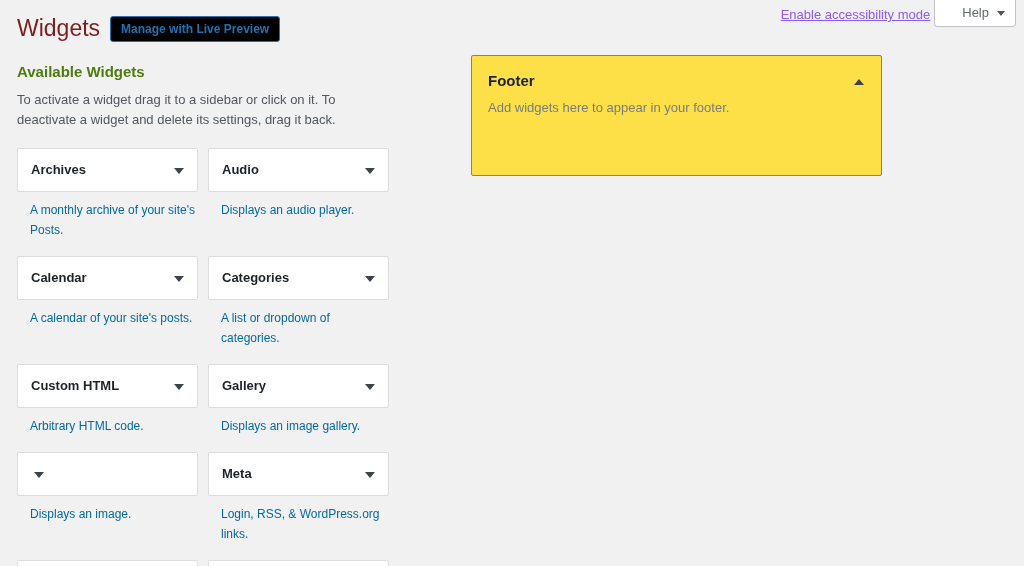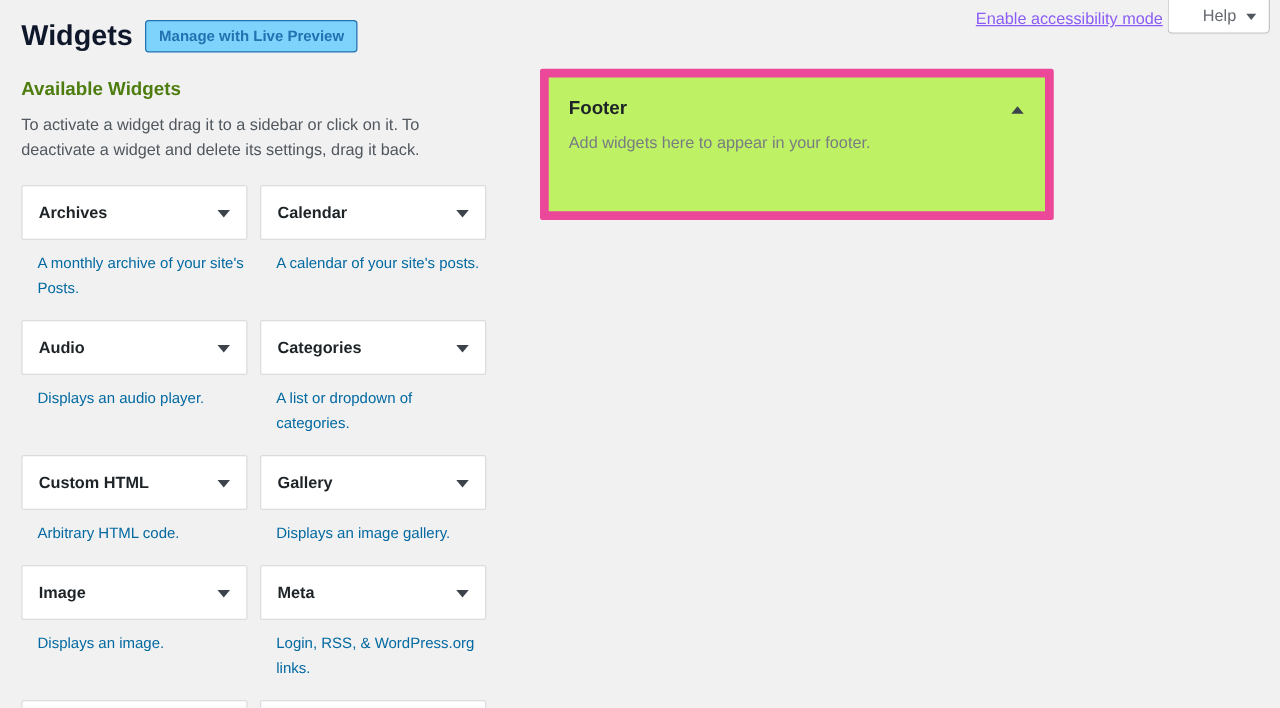--- a/index.html
+++ b/index.html
@@ -73,29 +73,29 @@
   .page-head {
     position: absolute;
     left: 17px;
     top: 14px;
     display: flex;
     align-items: center;
     gap: 10px;
   }
   .page-title {
     font-size: 23px;
-    font-weight: 700;
+    font-weight: 400;
     line-height: 29px;
-    color: #0f172a;
+    color: #7f1d1d;
     margin: 0;
     padding: 0;
   }
   .page-title-action {
     display: inline-block;
-    background: #7dd3fc;
+    background: #000000;
     border: 1px solid #2271b1;
     border-radius: 3px;
     color: #2271b1;
     font-size: 12px;
     font-weight: 600;
     line-height: 20px;
     padding: 2px 10px;
     cursor: pointer;
     white-space: nowrap;
   }
@@ -179,28 +179,29 @@
   }
 
   
   .widgets-right {
     position: absolute;
     left: 432px;
     top: 55px;
     width: 411px;
   }
   .sidebar-panel {
-    background: #bef264;
-    border: 7px solid #ec4899;
+    background: #fde047;
+    border: 1px solid #ec4899;
     border-radius: 2px;
     box-sizing: border-box;
     width: 100%;
     min-height: 121px;
     padding: 14px 16px 16px 16px;
     position: relative;
+    margin-left: 39px;
   }
   .sidebar-title {
     font-size: 15px;
     font-weight: 700;
     color: #1d2327;
     margin: 0 0 6px 0;
     line-height: 22px;
   }
   .sidebar-desc {
     font-size: 13px;
@@ -251,34 +252,34 @@
     <div class="widget-grid" id="widget-grid">
         <div class="widget-cell">
           <div class="widget-top">
             <span class="widget-name">Archives</span>
             <span class="widget-toggle"></span>
           </div>
           <div class="widget-desc">A monthly archive of your site's Posts.</div>
         </div>
         <div class="widget-cell">
           <div class="widget-top">
+            <span class="widget-name">Audio</span>
+            <span class="widget-toggle"></span>
+          </div>
+          <div class="widget-desc">Displays an audio player.</div>
+        </div>
+        <div class="widget-cell">
+          <div class="widget-top">
             <span class="widget-name">Calendar</span>
             <span class="widget-toggle"></span>
           </div>
           <div class="widget-desc">A calendar of your site's posts.</div>
         </div>
         <div class="widget-cell">
           <div class="widget-top">
-            <span class="widget-name">Audio</span>
-            <span class="widget-toggle"></span>
-          </div>
-          <div class="widget-desc">Displays an audio player.</div>
-        </div>
-        <div class="widget-cell">
-          <div class="widget-top">
             <span class="widget-name">Categories</span>
             <span class="widget-toggle"></span>
           </div>
           <div class="widget-desc">A list or dropdown of categories.</div>
         </div>
         <div class="widget-cell">
           <div class="widget-top">
             <span class="widget-name">Custom HTML</span>
             <span class="widget-toggle"></span>
           </div>
@@ -286,21 +287,20 @@
         </div>
         <div class="widget-cell">
           <div class="widget-top">
             <span class="widget-name">Gallery</span>
             <span class="widget-toggle"></span>
           </div>
           <div class="widget-desc">Displays an image gallery.</div>
         </div>
         <div class="widget-cell">
           <div class="widget-top">
-            <span class="widget-name">Image</span>
             <span class="widget-toggle"></span>
           </div>
           <div class="widget-desc">Displays an image.</div>
         </div>
         <div class="widget-cell">
           <div class="widget-top">
             <span class="widget-name">Meta</span>
             <span class="widget-toggle"></span>
           </div>
           <div class="widget-desc">Login, RSS, &amp; WordPress.org links.</div>

